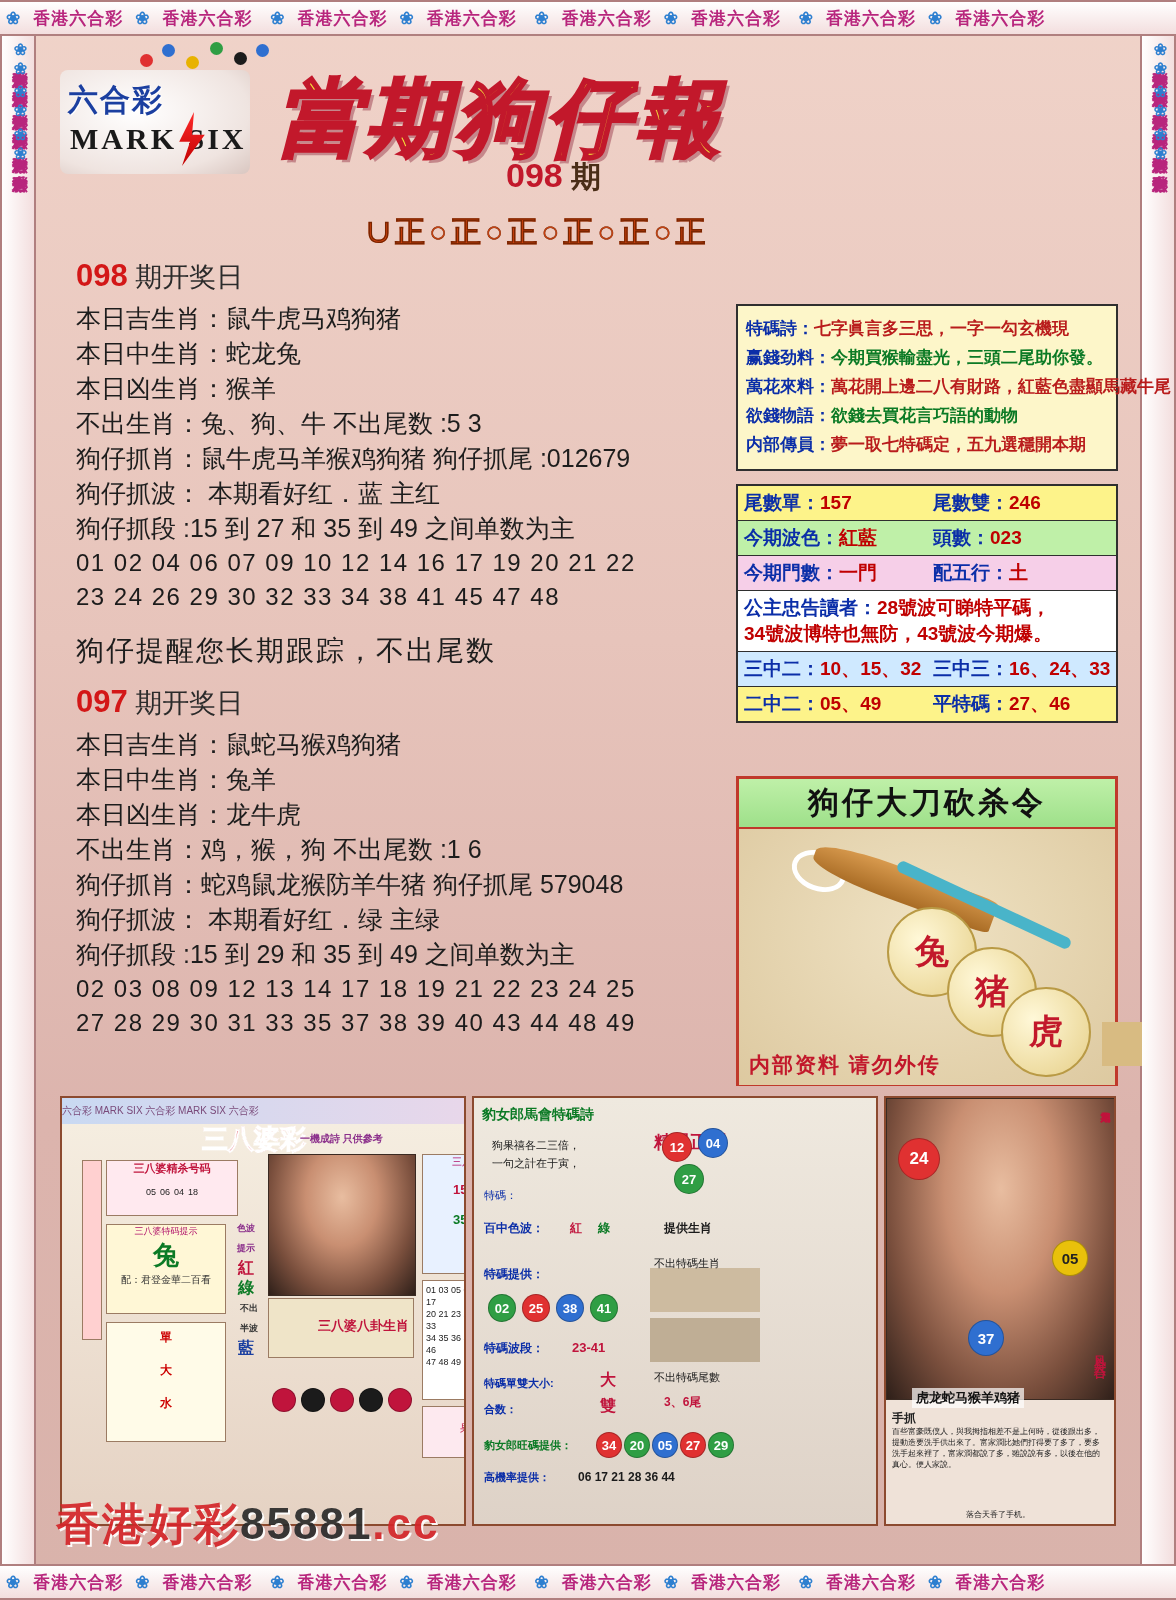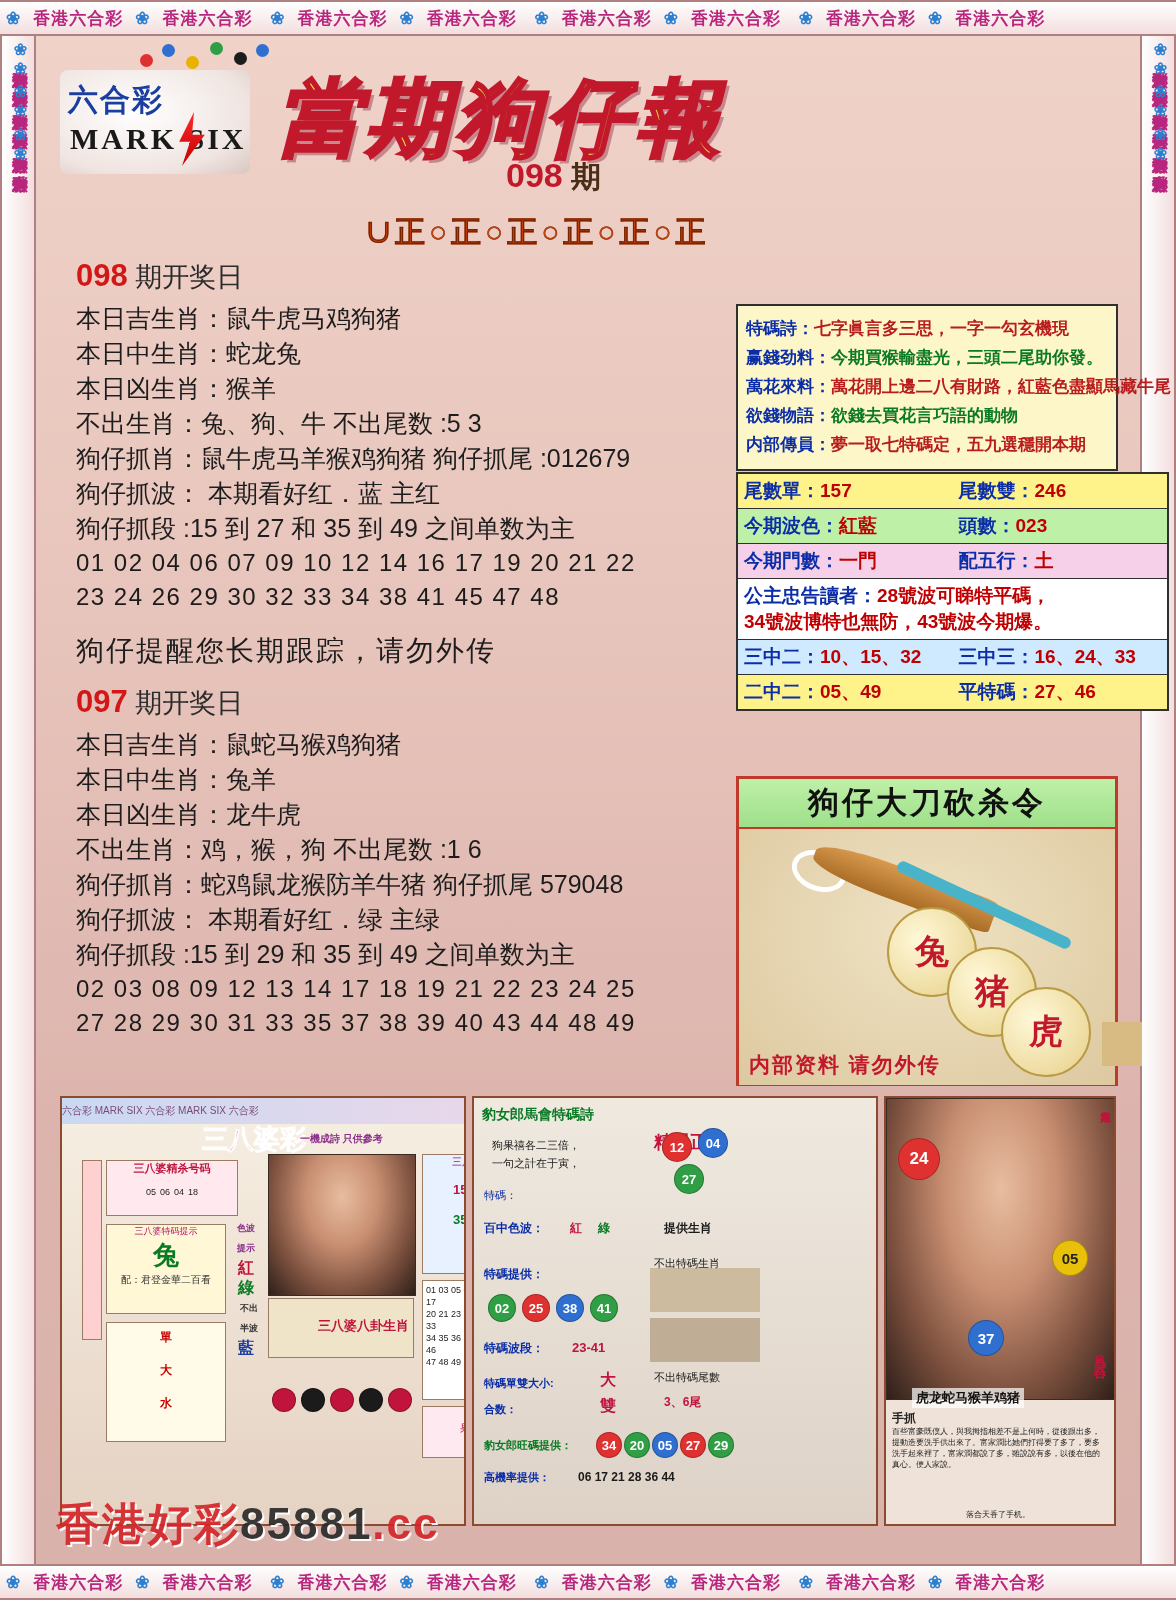--- a/index.html
+++ b/index.html
@@ -108,21 +108,21 @@
     position:absolute;left:700px;top:268px;width:382px;
     background:#fdf6c9;border:2px solid #2f2f2f;padding:8px 8px 10px 8px;
     box-sizing:border-box;
   }
   .poem .line{font-size:17px;line-height:29px;white-space:nowrap;}
   .poem .k{color:#0b2ea8;font-weight:bold;}
   .poem .v{color:#b91c1c;font-weight:bold;}
   .poem .v2{color:#0b7a25;font-weight:bold;}
 
   .tbl{
-    position:absolute;left:700px;top:436px;width:433px;
+    position:absolute;left:700px;top:448px;width:382px;
     border:2px solid #2f2f2f;box-sizing:border-box;background:#fff;
   }
   .tbl .r{display:flex;border-bottom:1px solid #2f2f2f;}
   .tbl .r:last-child{border-bottom:none;}
   .tbl .c{padding:4px 6px;font-size:19px;font-weight:bold;white-space:nowrap;}
   .tbl .half{width:50%;box-sizing:border-box;}
   .tbl .full{width:100%;box-sizing:border-box;}
   .bg-y{background:#fdf38a;}
   .bg-g{background:#bff0a8;}
   .bg-p{background:#f6cfe8;}
@@ -290,21 +290,21 @@
       </div>
       <div class="row">
         <span class="lbl">狗仔抓波：</span><span>             本期看好红．蓝  主红</span>
       </div>
       <div class="row">
         <span class="lbl">狗仔抓段 :</span><span>15 到 27 和 35 到 49 之间单数为主</span>
       </div>
       <div class="nums">01 02 04 06 07 09 10 12 14 16 17 19 20 21 22</div>
       <div class="nums">23 24 26 29 30 32 33 34 38 41 45 47 48</div>
 
-      <div class="remind">狗仔提醒您长期跟踪，请勿外传</div>
+      <div class="remind">狗仔提醒您长期跟踪，不出尾数</div>
 
       <div class="sec-title">
         <b>097</b>
         <span>期开奖日</span>
       </div>
 
       <div class="row">
         <span class="lbl">本日吉生肖：</span><span>鼠蛇马猴鸡狗猪</span>
       </div>
       <div class="row">

